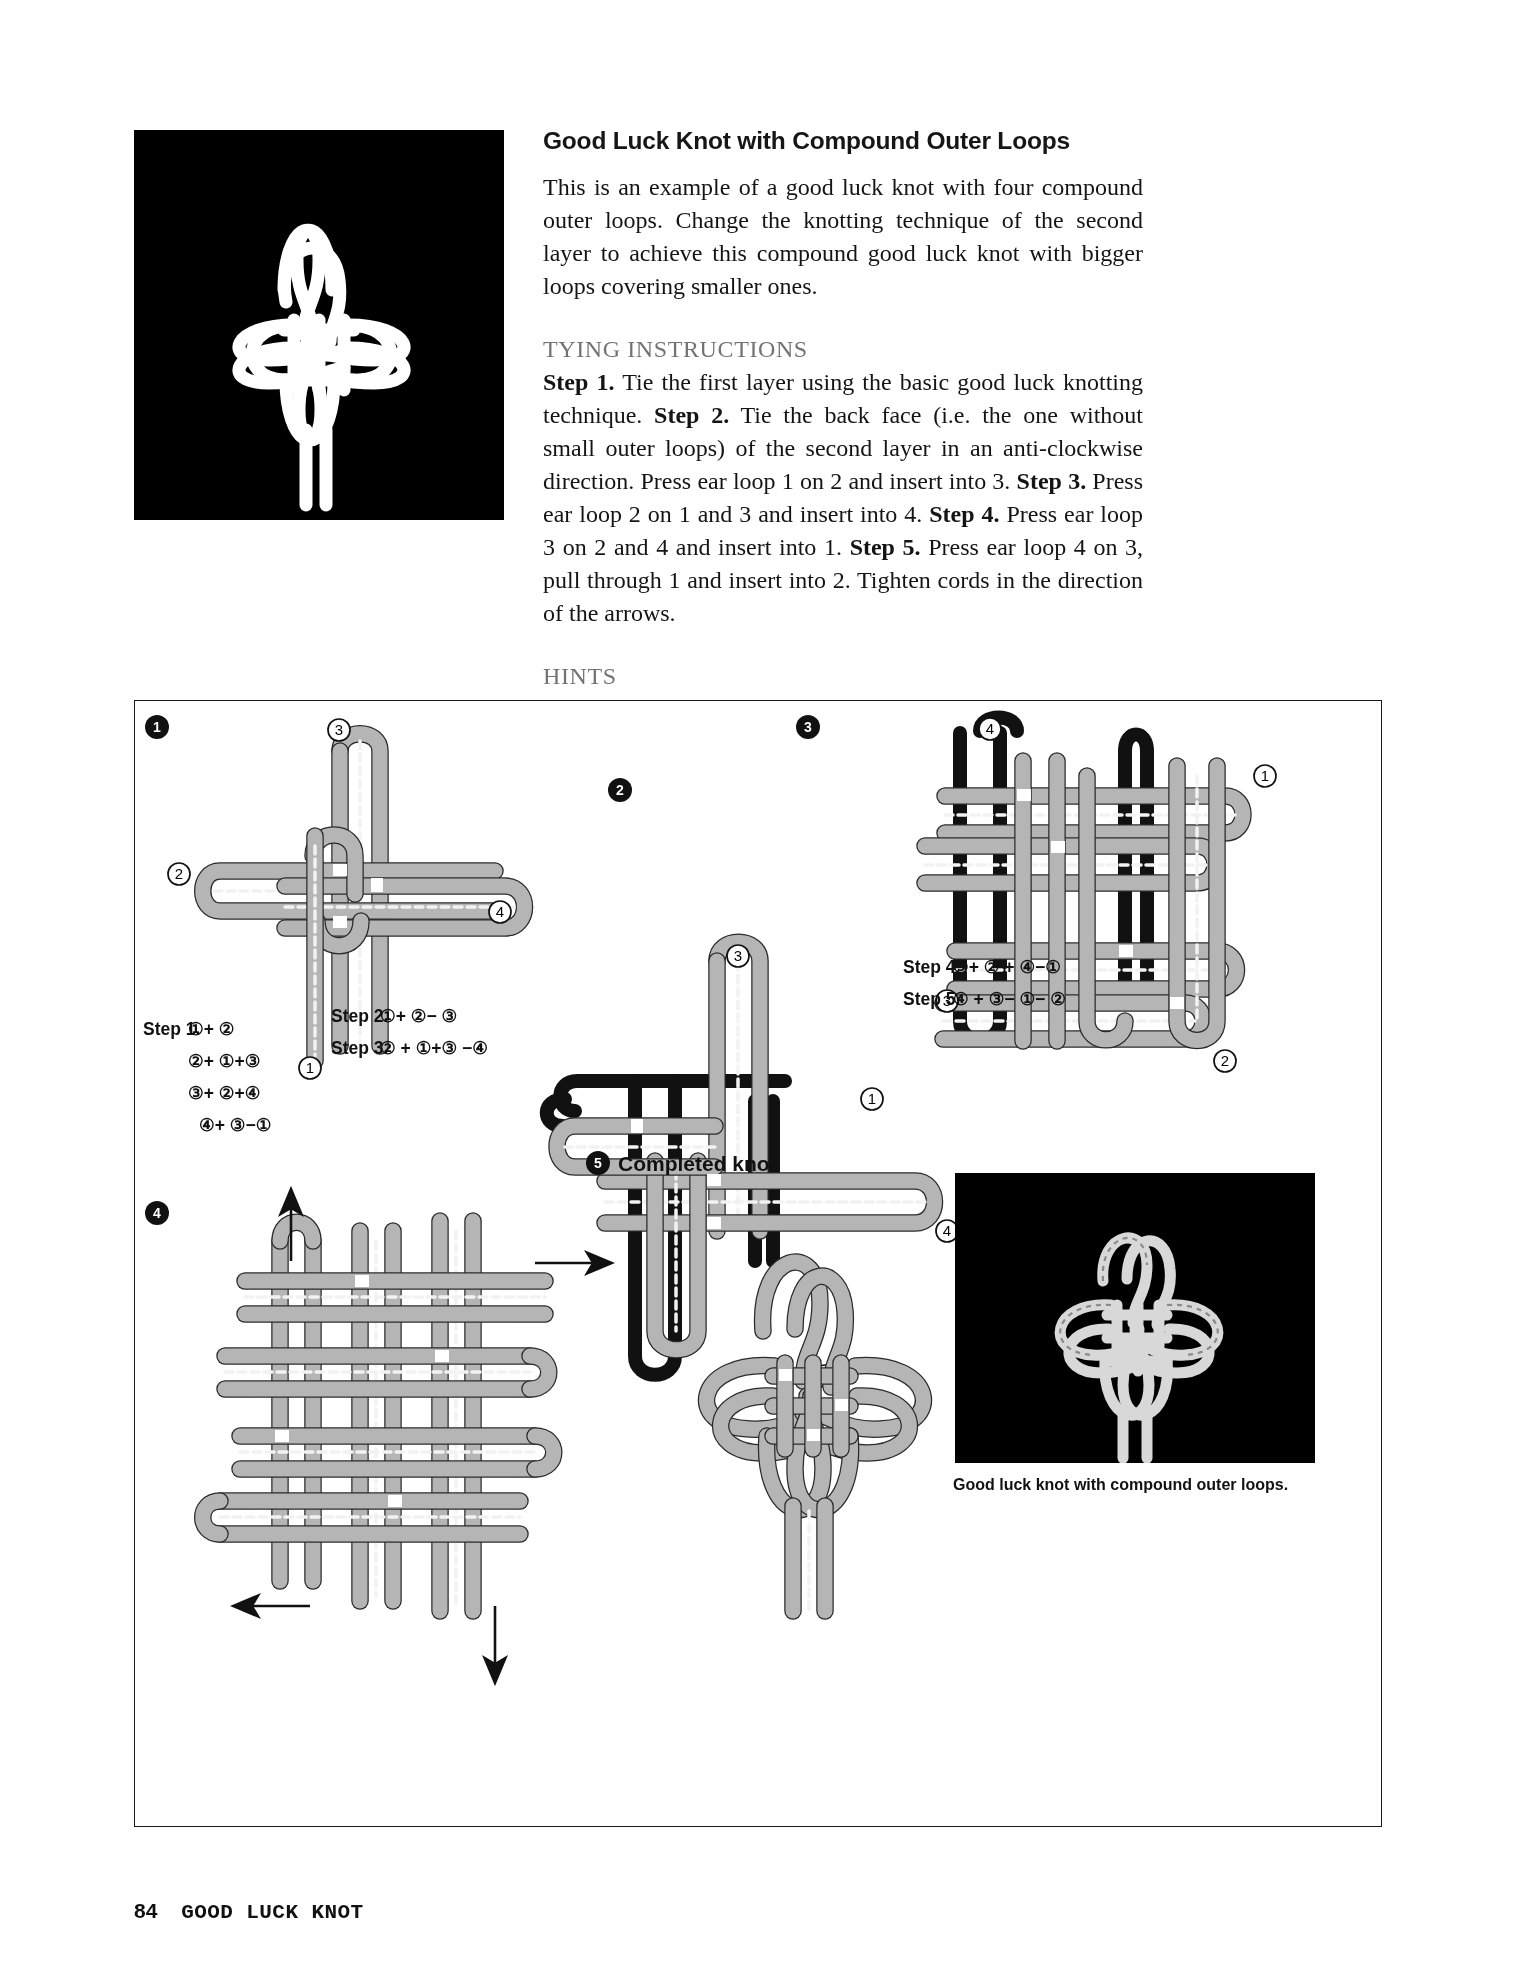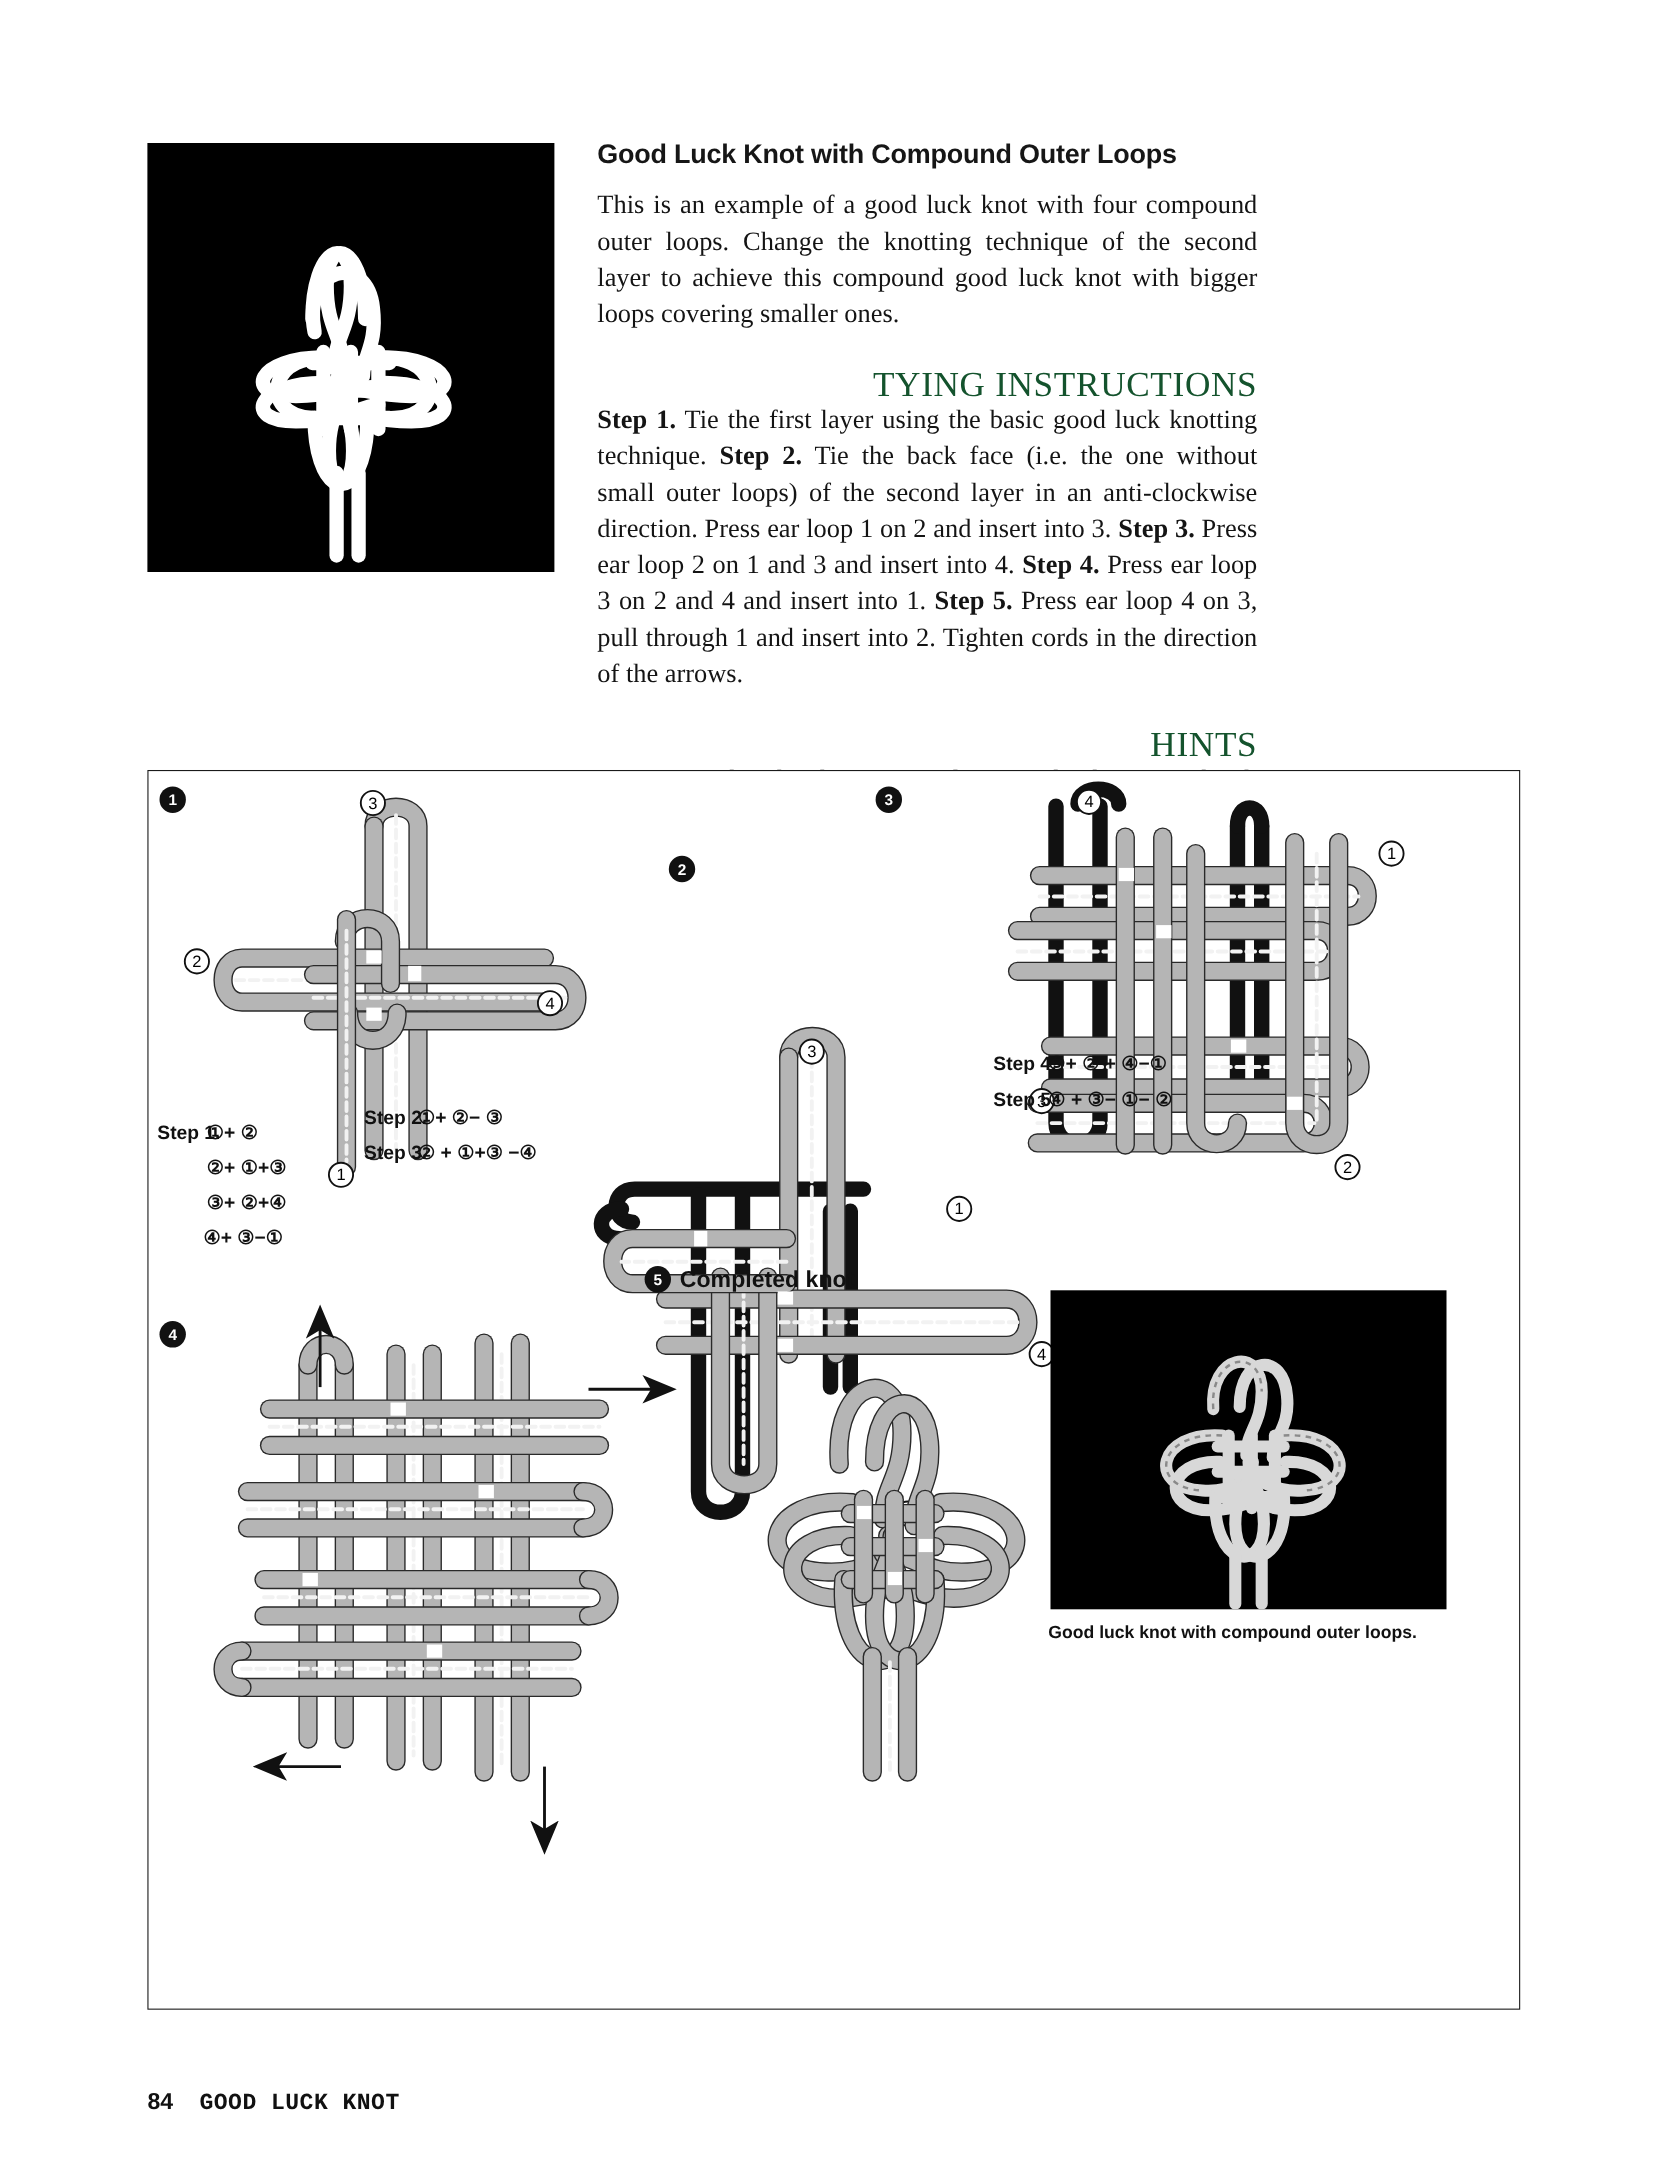--- a/index.html
+++ b/index.html
@@ -48,26 +48,25 @@
     font-size:24px;
     line-height:33px;
     text-align:justify;
     margin:0;
     color:#141414;
     hyphens:auto;
   }
 
   .section-head {
     font-family:"Liberation Serif", serif;
-    font-size:32px;
+    font-size:24px;
     line-height:33px;
     letter-spacing:0.6px;
     margin:30px 0 0 0;
-    color:#14532d;
-    text-align:right;
+    color:#737373;
   }
 
   .steps-para {
     font-family:"Liberation Serif", serif;
     font-size:24px;
     line-height:33px;
     text-align:justify;
     margin:0;
     color:#141414;
   }
@@ -540,21 +539,21 @@
   <div class="marker-badge" style="left:10px;  top:14px;">1</div>
   <div class="marker-badge" style="left:473px; top:77px;">2</div>
   <div class="marker-badge" style="left:661px; top:14px;">3</div>
   <div class="marker-badge" style="left:10px;  top:500px;">4</div>
   <div class="marker-badge" style="left:451px; top:450px;">5</div>
 
   <div class="fig-label" style="left:8px;   top:318px;">Step 1.</div>
   <div class="fig-label" style="left:53px;  top:318px;">①+ ②</div>
   <div class="fig-label" style="left:53px;  top:350px;">②+ ①+③</div>
   <div class="fig-label" style="left:53px;  top:382px;">③+ ②+④</div>
-  <div class="fig-label" style="left:50px;  top:414px;">④+ ③−①</div>
+  <div class="fig-label" style="left:64px;  top:414px;">④+ ③−①</div>
 
   <div class="fig-label" style="left:196px; top:305px;">Step 2.</div>
   <div class="fig-label" style="left:245px; top:305px;">①+ ②− ③</div>
   <div class="fig-label" style="left:196px; top:337px;">Step 3.</div>
   <div class="fig-label" style="left:245px; top:337px;">② + ①+③ −④</div>
 
   <div class="fig-label" style="left:768px; top:256px;">Step 4.</div>
   <div class="fig-label" style="left:818px; top:256px;">③+ ② + ④−①</div>
   <div class="fig-label" style="left:768px; top:288px;">Step 5.</div>
   <div class="fig-label" style="left:818px; top:288px;">④ + ③− ①− ②</div>

